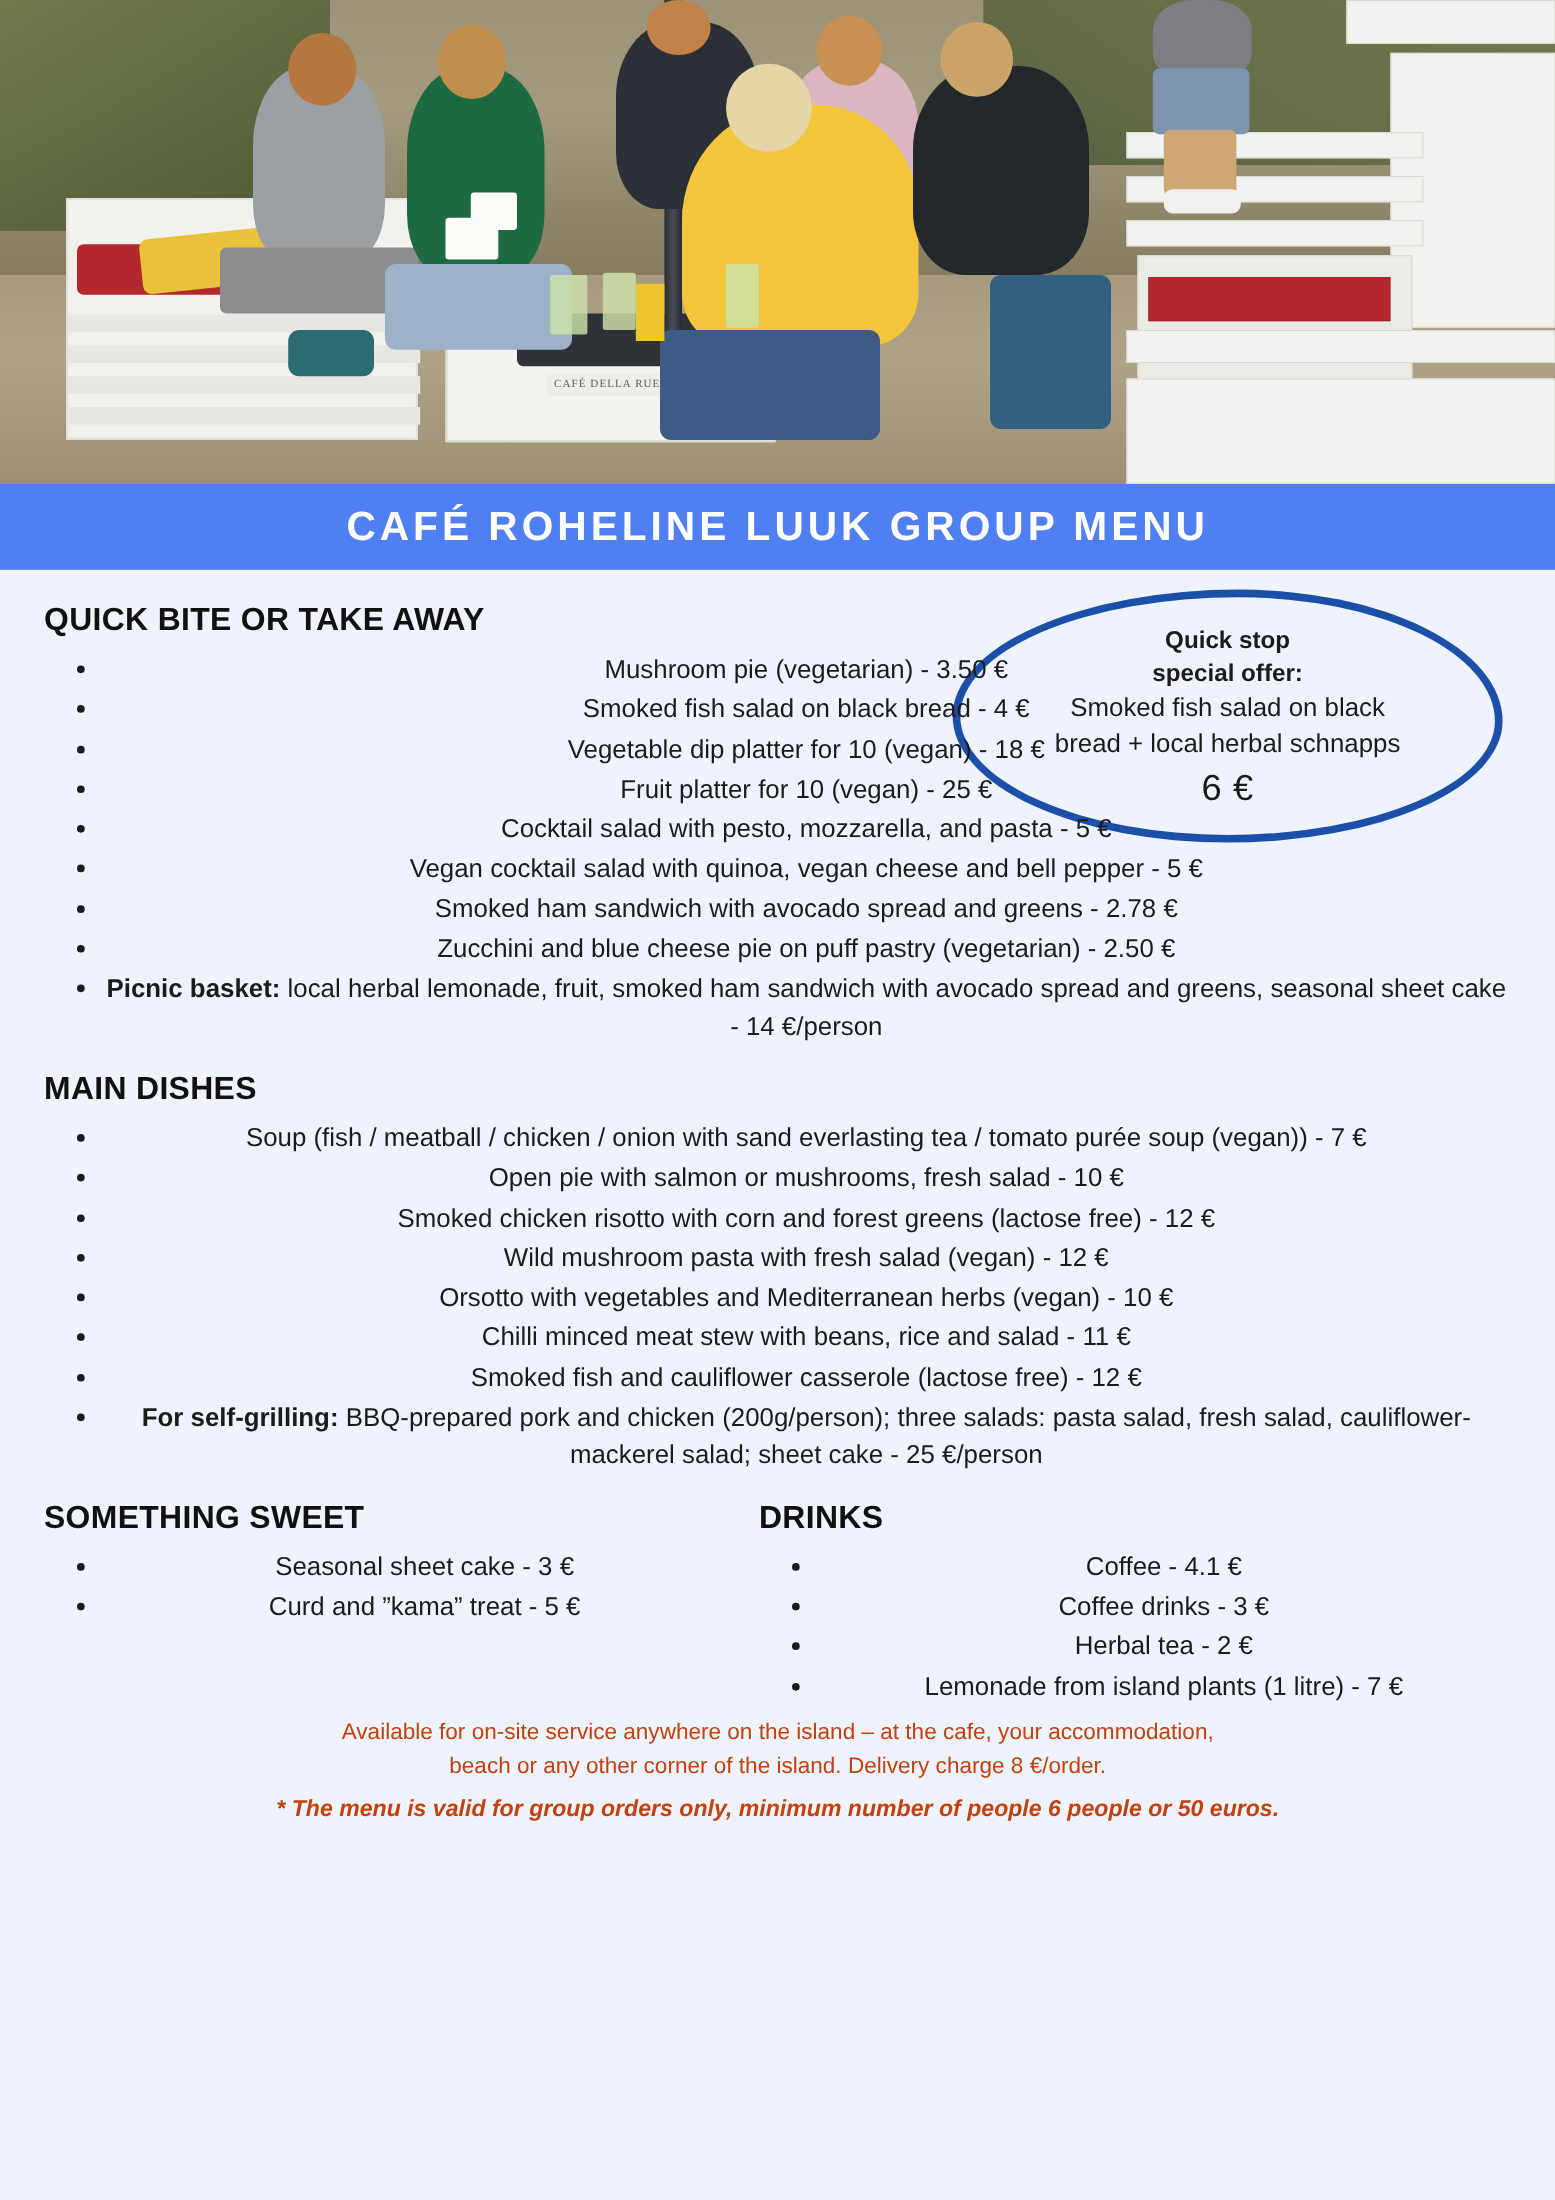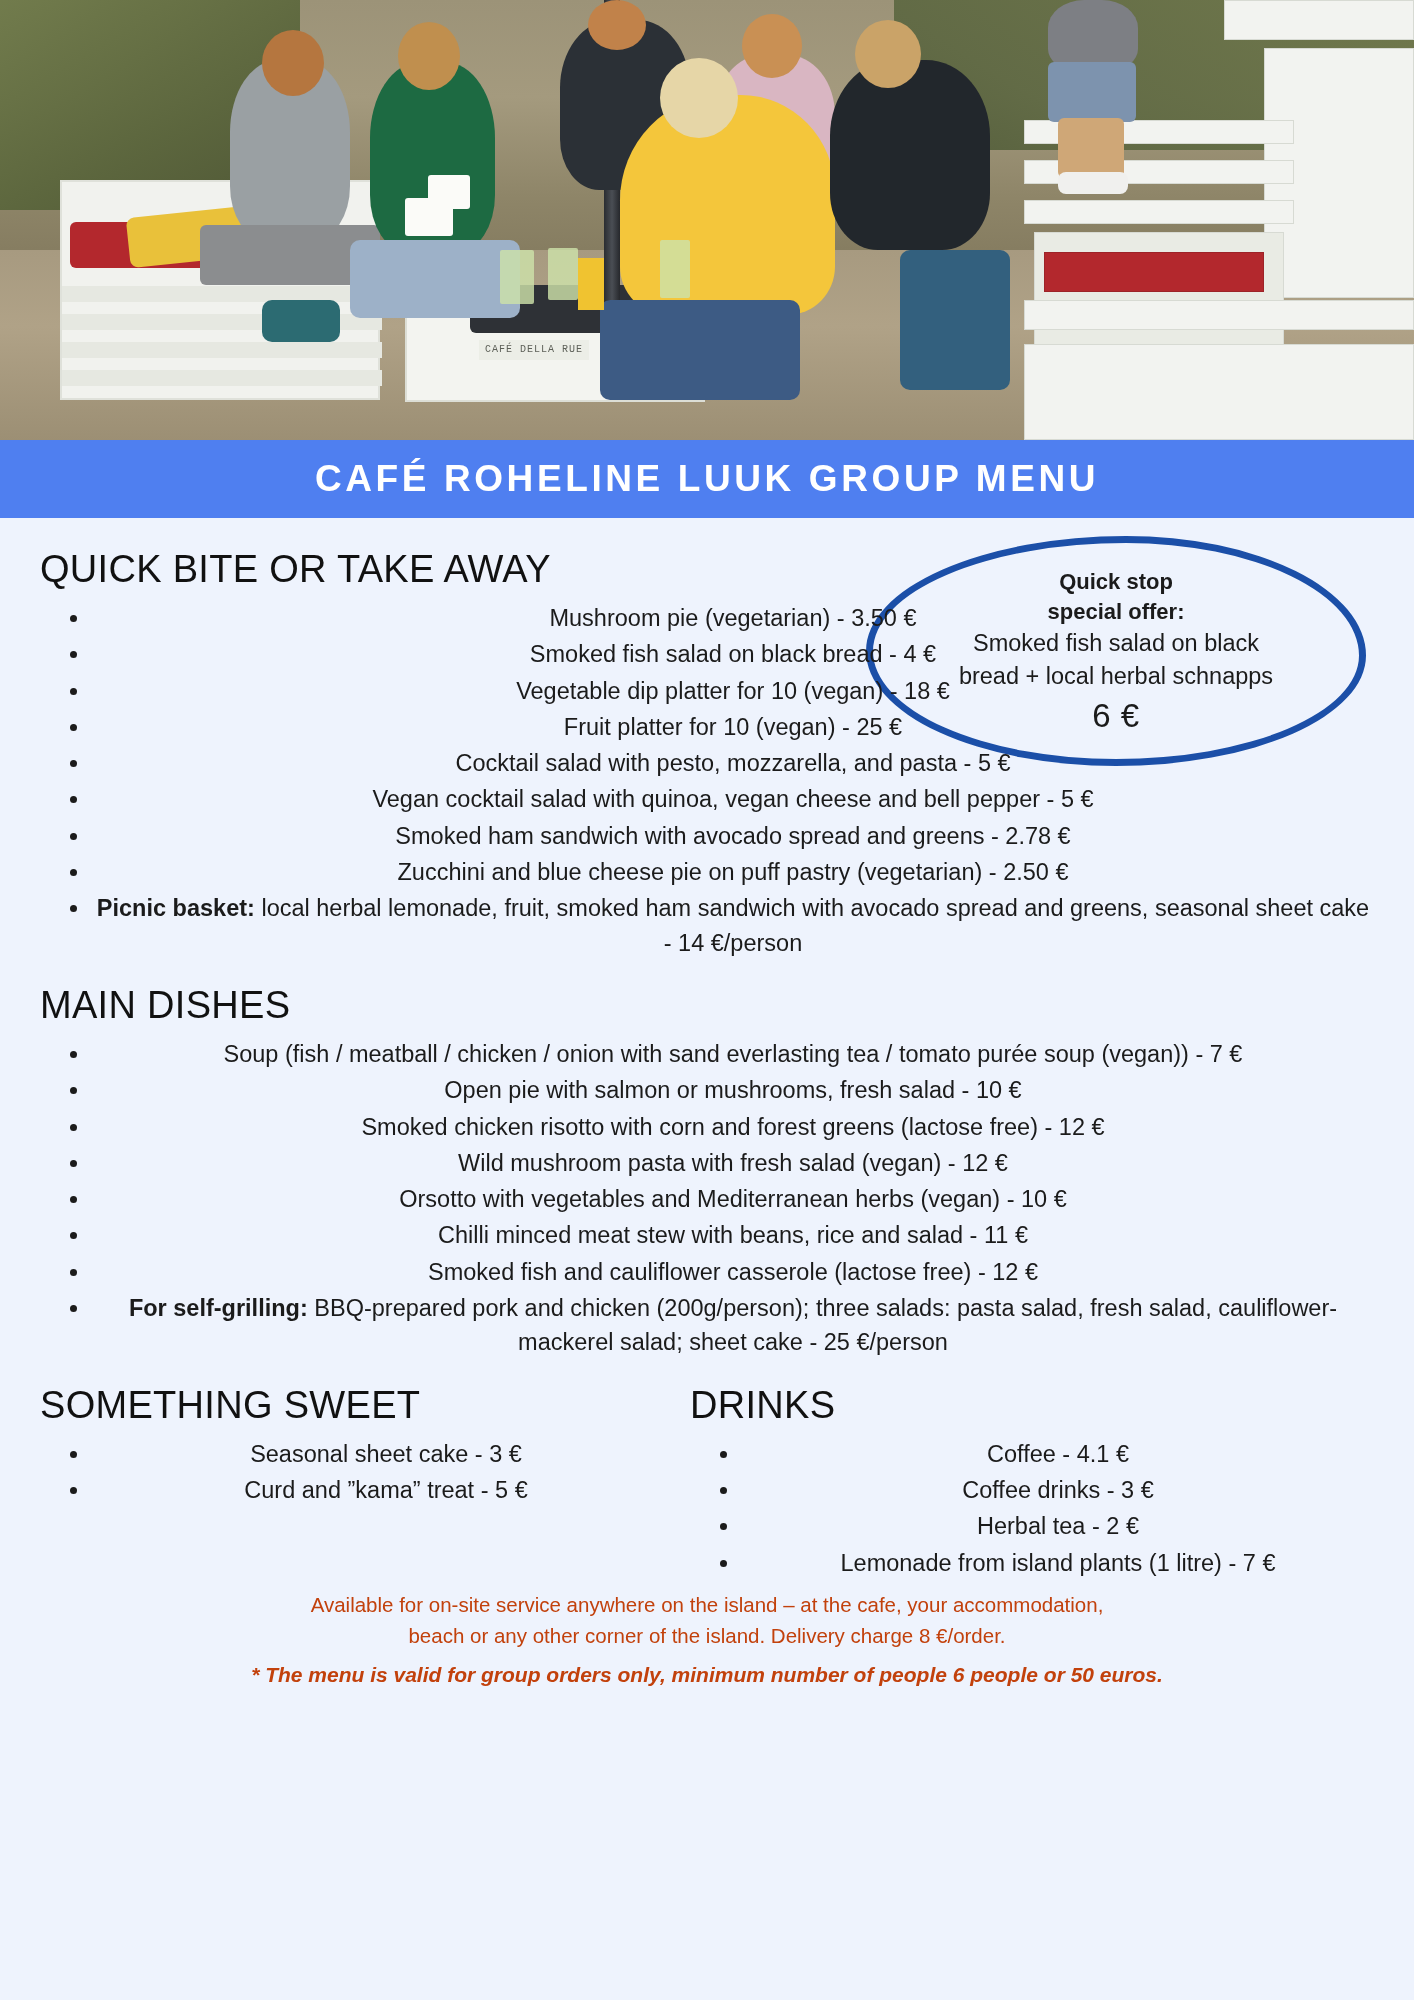--- a/index.html
+++ b/index.html
@@ -64,23 +64,23 @@
   }
   .photo .cushion-yellow {
     position: absolute; left: 128px; top: 212px; width: 120px; height: 50px;
     background: #e9c13a; border-radius: 8px; transform: rotate(-6deg);
   }
   .photo .table {
     position: absolute; left: 405px; top: 292px; width: 300px; height: 110px;
     background: #f3f4f0; border: 2px solid #dcded6;
   }
   .photo .table .label {
-    position: absolute; left: 72px; top: 46px; width: 110px; height: 20px;
+    position: absolute; left: 90px; top: 46px; width: 110px; height: 20px;
     background: #eceee7; color: #5d6058; font-size: 10px; letter-spacing: 1px;
-    text-align: center; line-height: 20px; font-family: Liberation Mono, monospace;
+    text-align: center; line-height: 20px; font-family: Liberation Serif, serif;
   }
   .photo .tray {
     position: absolute; left: 470px; top: 285px; width: 180px; height: 48px;
     background: #2e3136; border-radius: 6px;
   }
   .photo .pole {
     position: absolute; left: 604px; top: 0; width: 16px; height: 300px;
     background: linear-gradient(90deg,#2a2d31,#4a4e54 50%,#26282c);
   }
   .photo .p {
@@ -107,22 +107,22 @@
     letter-spacing: 3.6px;
     font-weight: bold;
     font-family: "Liberation Sans", sans-serif;
     white-space: nowrap;
   }
 
   
   .content { padding: 22px 40px 0 40px; position: relative; }
 
   h2.section {
-    font-size: 38px;
-    font-weight: normal;
+    font-size: 29px;
+    font-weight: bold;
     letter-spacing: .3px;
     margin: 8px 0 10px 0;
     color: #111;
   }
   ul.items { list-style: none; margin: 0 0 0 22px; text-align: center; }
   ul.items li {
     position: relative;
     font-size: 23.5px;
     line-height: 1.46;
     padding-left: 30px;

